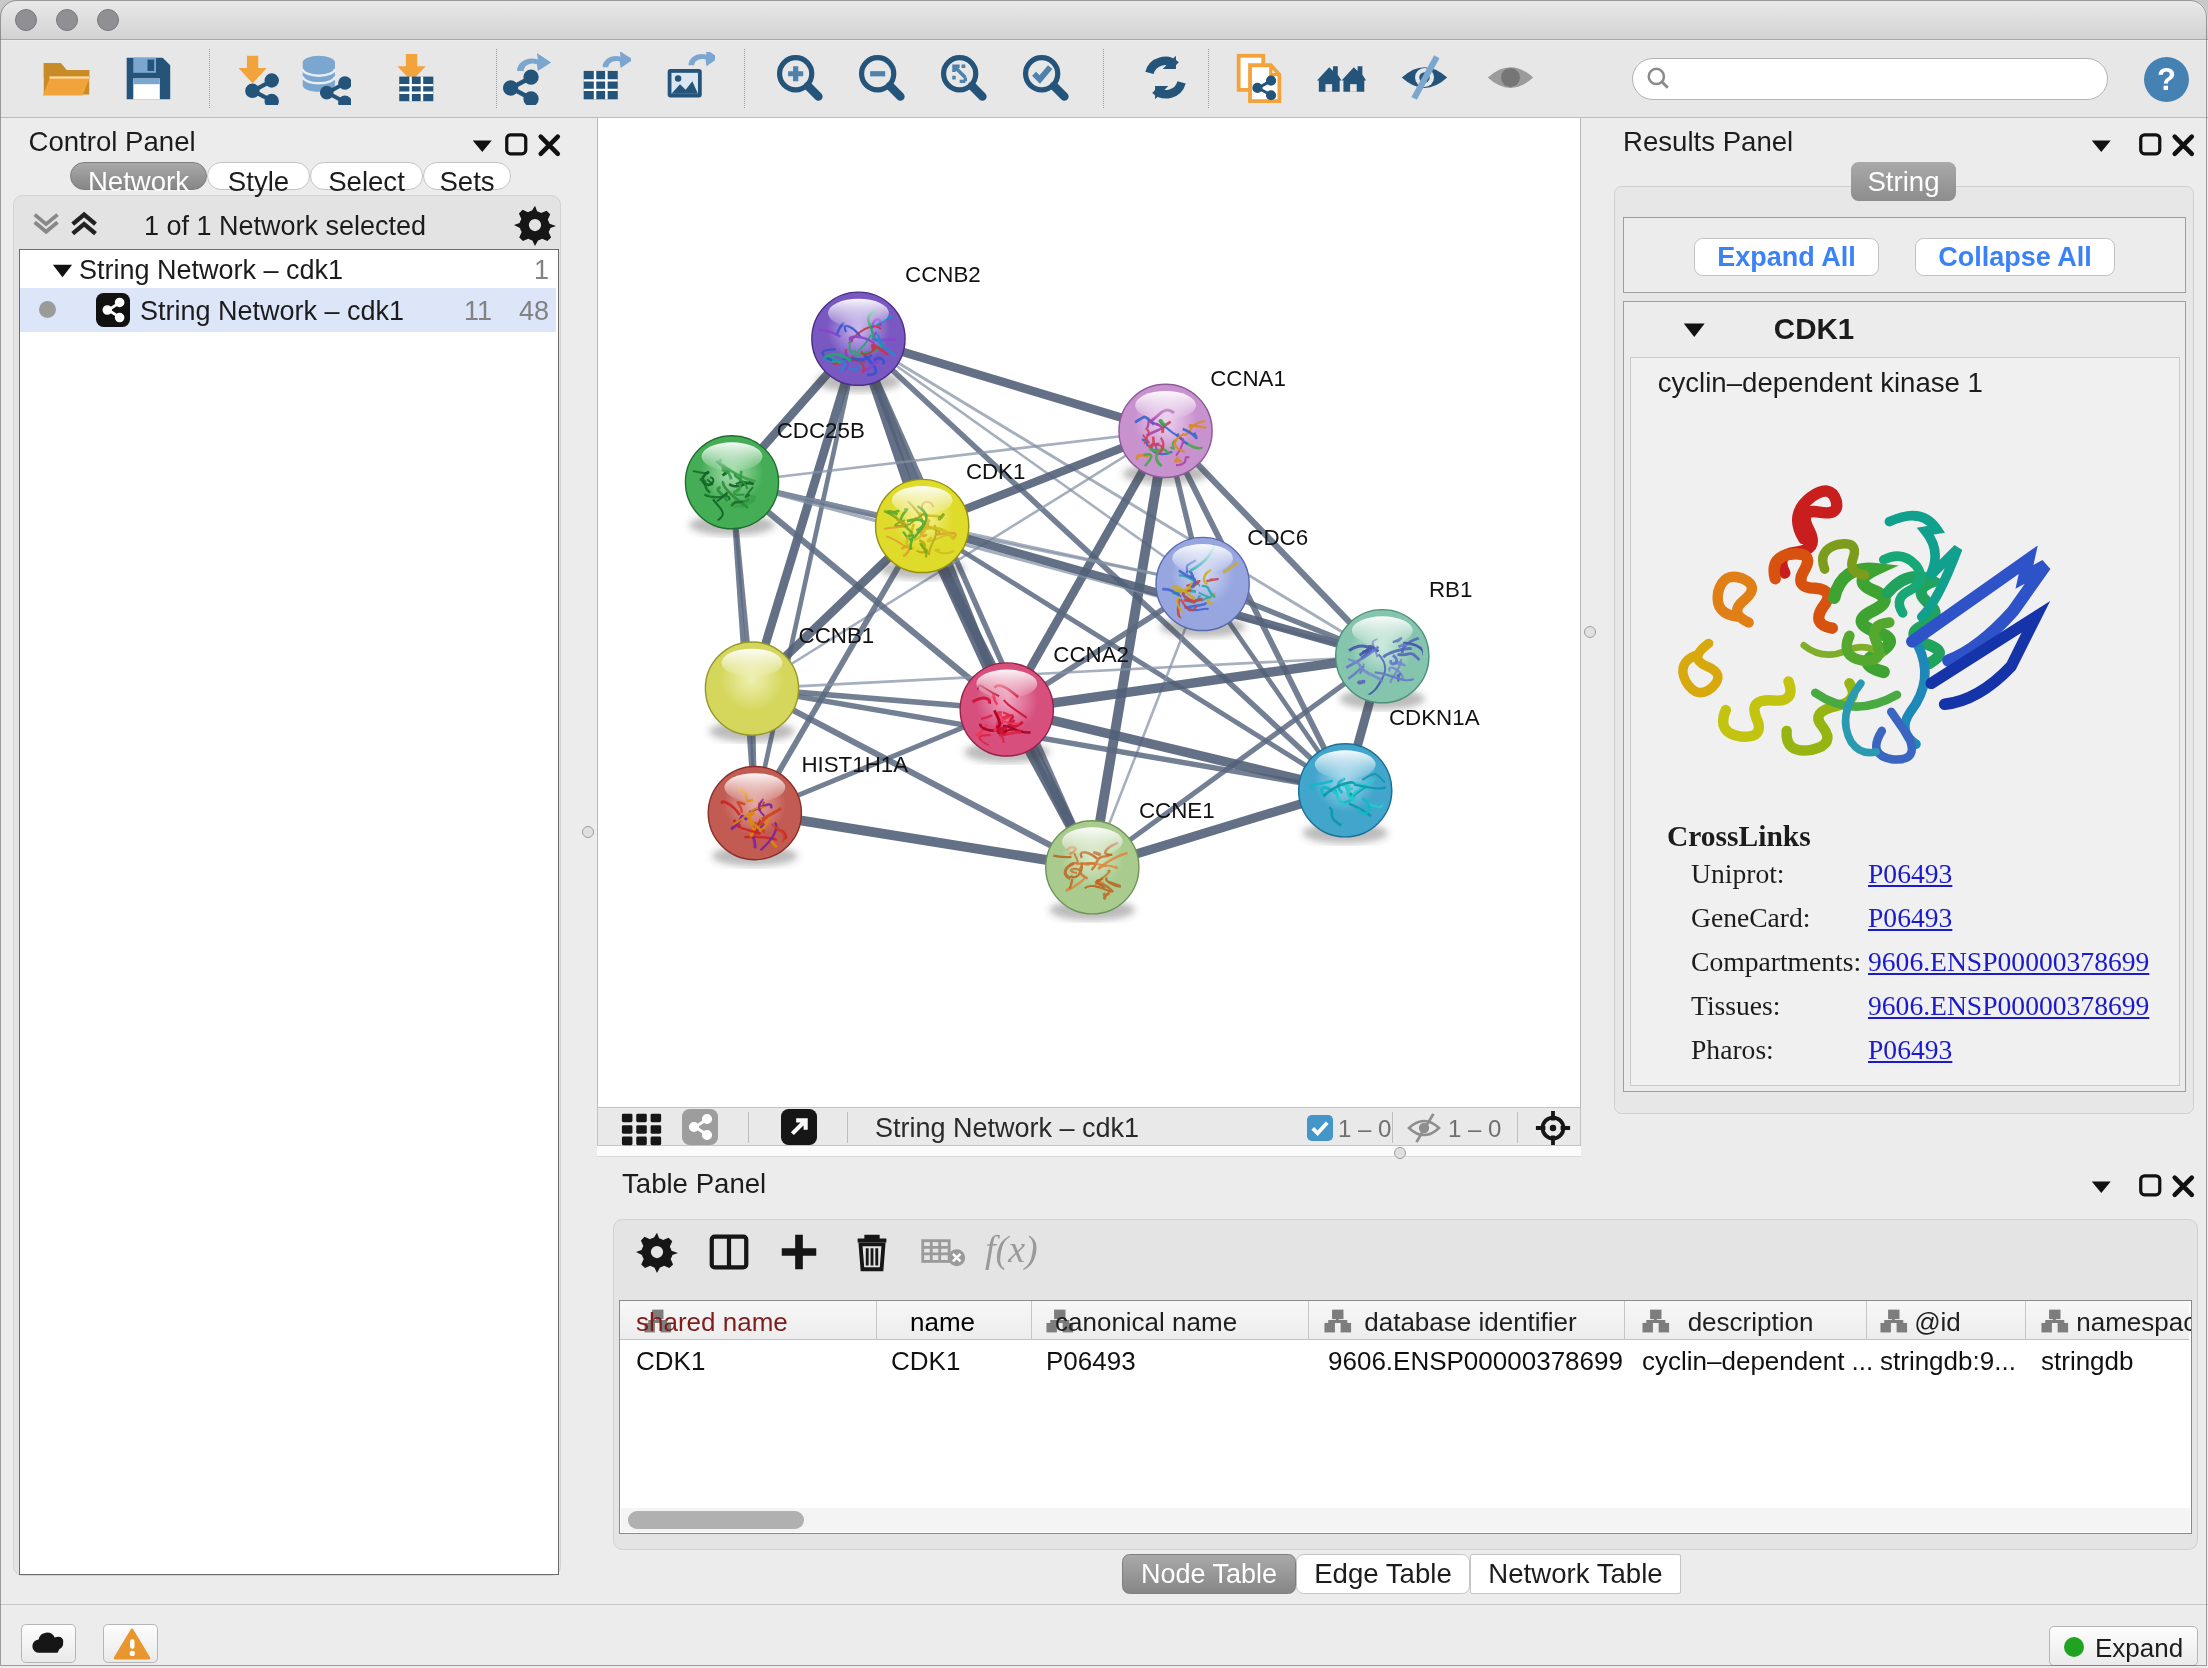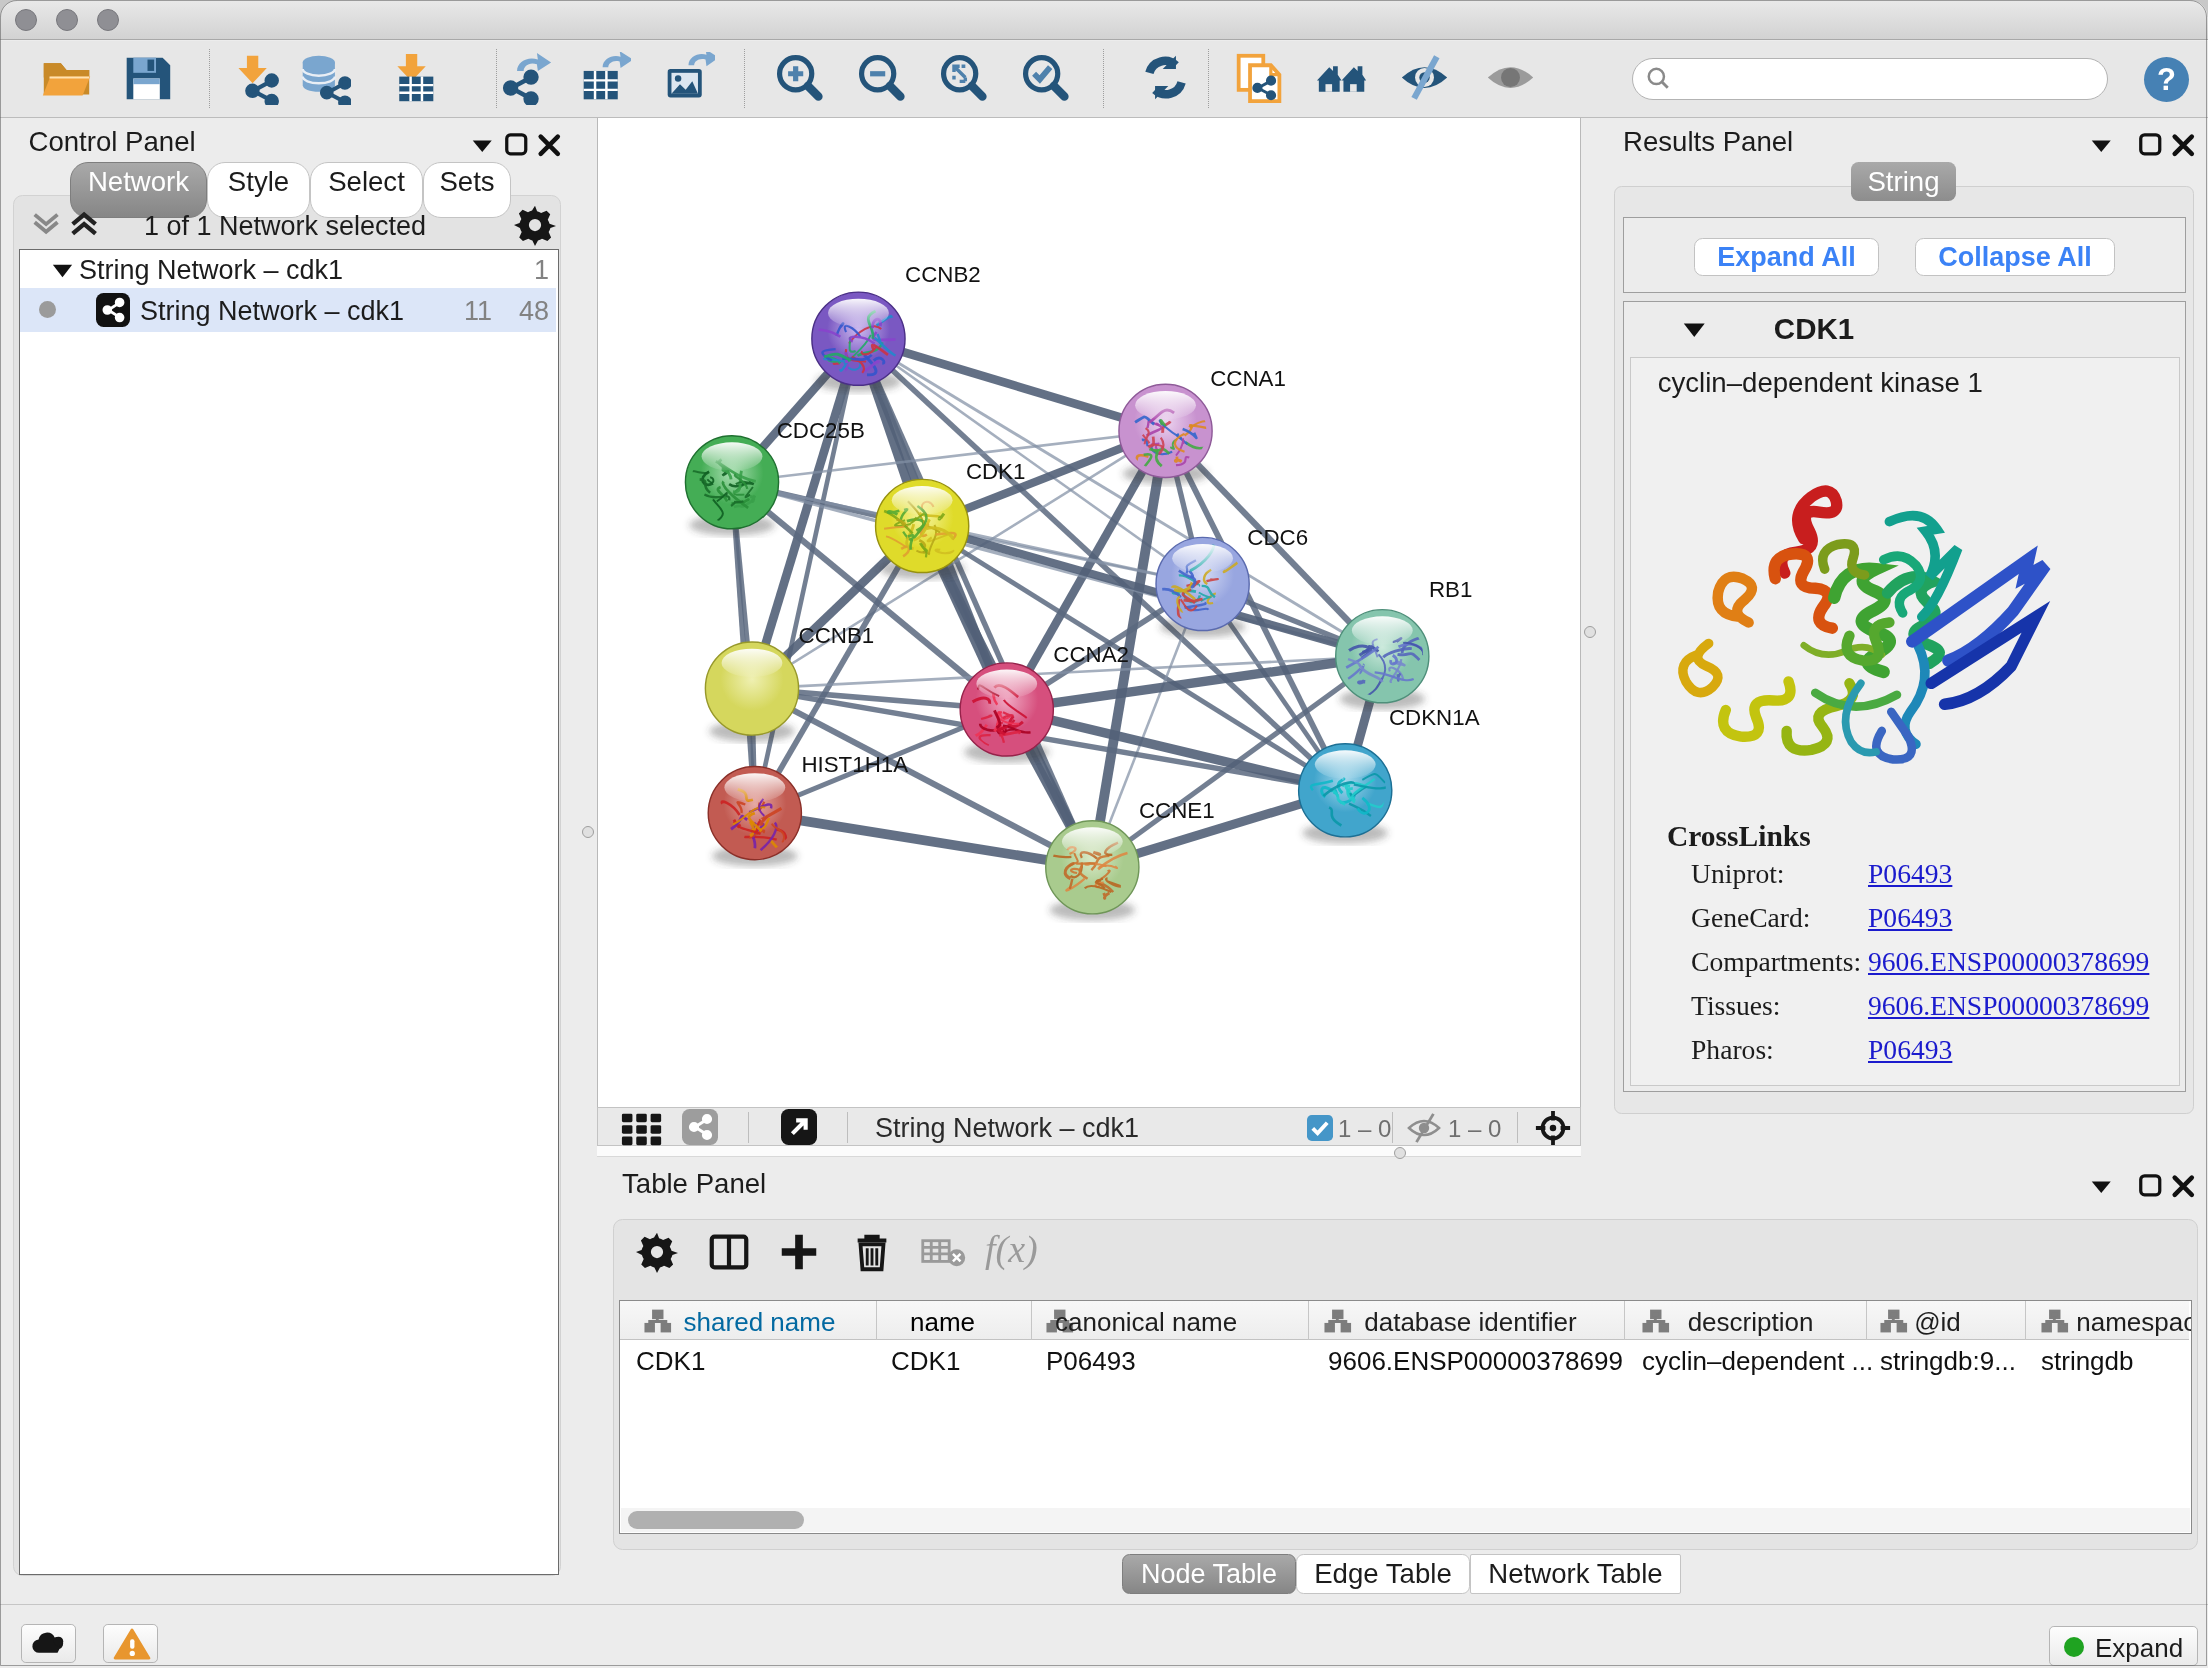--- a/index.html
+++ b/index.html
@@ -1,19 +1,19 @@
 <!DOCTYPE html>
 <html style="font-size:15px"><head><meta charset="utf-8"><title>Session: New Session</title>
 <style>
 * { margin:0; padding:0; box-sizing:border-box; }
 html,body { width:2208px; height:1668px; overflow:hidden; background:#ececec;
   font-family:"Liberation Sans",sans-serif; color:#1c1c1c; }
 .abs { position:absolute; }
 .hdrbtns svg { position:absolute; top:0; }
-.tab { position:absolute; top:162px; height:56px; background:#fff; border:1px solid #c4c4c4;
+.tab { position:absolute; top:162px; height:28px; background:#fff; border:1px solid #c4c4c4;
   border-radius:18px; font-size:27.6px; text-align:center; line-height:38px; }
 .tabsel { background:linear-gradient(#a9a9a9,#868686); color:#fff; border:1px solid #7e7e7e; }
 .btn { position:absolute; background:#fff; border:1px solid #c2c2c2; border-radius:8.6px;
   font-size:27px; font-weight:700; text-align:center; color:#3b82f6; }
 </style></head>
 <body>
 
 <div class="abs" style="left:0;top:0;width:2208px;height:40px;background:linear-gradient(#e9e9e9,#d2d2d2);border-bottom:1px solid #a8a8a8;border-radius:17px 17px 0 0">
   <div class="abs" style="left:15px;top:8.6px;width:22px;height:22px;border-radius:50%;background:#8f8f94;border:1px solid #77777c"></div>
   <div class="abs" style="left:56px;top:8.6px;width:22px;height:22px;border-radius:50%;background:#8f8f94;border:1px solid #77777c"></div>
@@ -848,21 +848,21 @@
 <div class="abs" style="left:619px;top:1300px;width:1573px;height:234px;background:#fff;border:1.9px solid #8a8a8a;overflow:hidden">
   <div class="abs" style="left:0;top:0;width:1569px;height:39px;background:linear-gradient(#f7f7f7,#ededed);border-bottom:1px solid #c2c2c2"></div>
     <svg width="28.5" height="25" viewBox="0 0 30 26" style="position:absolute;left:24px;top:7.6px">
 <g fill="none" stroke="#7d7d7d" stroke-width="3">
         <rect x="10" y="2" width="9" height="7" fill="#7d7d7d"></rect>
 <rect x="2" y="16" width="8" height="7" fill="#7d7d7d"></rect>
         <rect x="19" y="16" width="8" height="7" fill="#7d7d7d"></rect>
 <path d="M14,9 v4 M6,16 v-3 h17 v3"></path>
       </g>
     </svg>
-    <div class="abs" style="left:16px;top:5.7px;width:247px;text-align:center;font-size:26px;color:#0369a1">shared name</div>
+    <div class="abs" style="left:16px;top:5.7px;width:247px;text-align:left;font-size:26px;color:#7f1d1d">shared name</div>
     <div class="abs" style="left:256px;top:0;height:39px;border-left:1px solid #c6c6c6"></div>
     <div class="abs" style="left:199px;top:5.7px;width:247px;text-align:center;font-size:26px;color:#000000">name</div>
     <div class="abs" style="left:411px;top:0;height:39px;border-left:1px solid #c6c6c6"></div>
     <svg width="28.5" height="25" viewBox="0 0 30 26" style="position:absolute;left:426px;top:7.6px">
 <g fill="none" stroke="#7d7d7d" stroke-width="3">
         <rect x="10" y="2" width="9" height="7" fill="#7d7d7d"></rect>
 <rect x="2" y="16" width="8" height="7" fill="#7d7d7d"></rect>
         <rect x="19" y="16" width="8" height="7" fill="#7d7d7d"></rect>
 <path d="M14,9 v4 M6,16 v-3 h17 v3"></path>
       </g>

